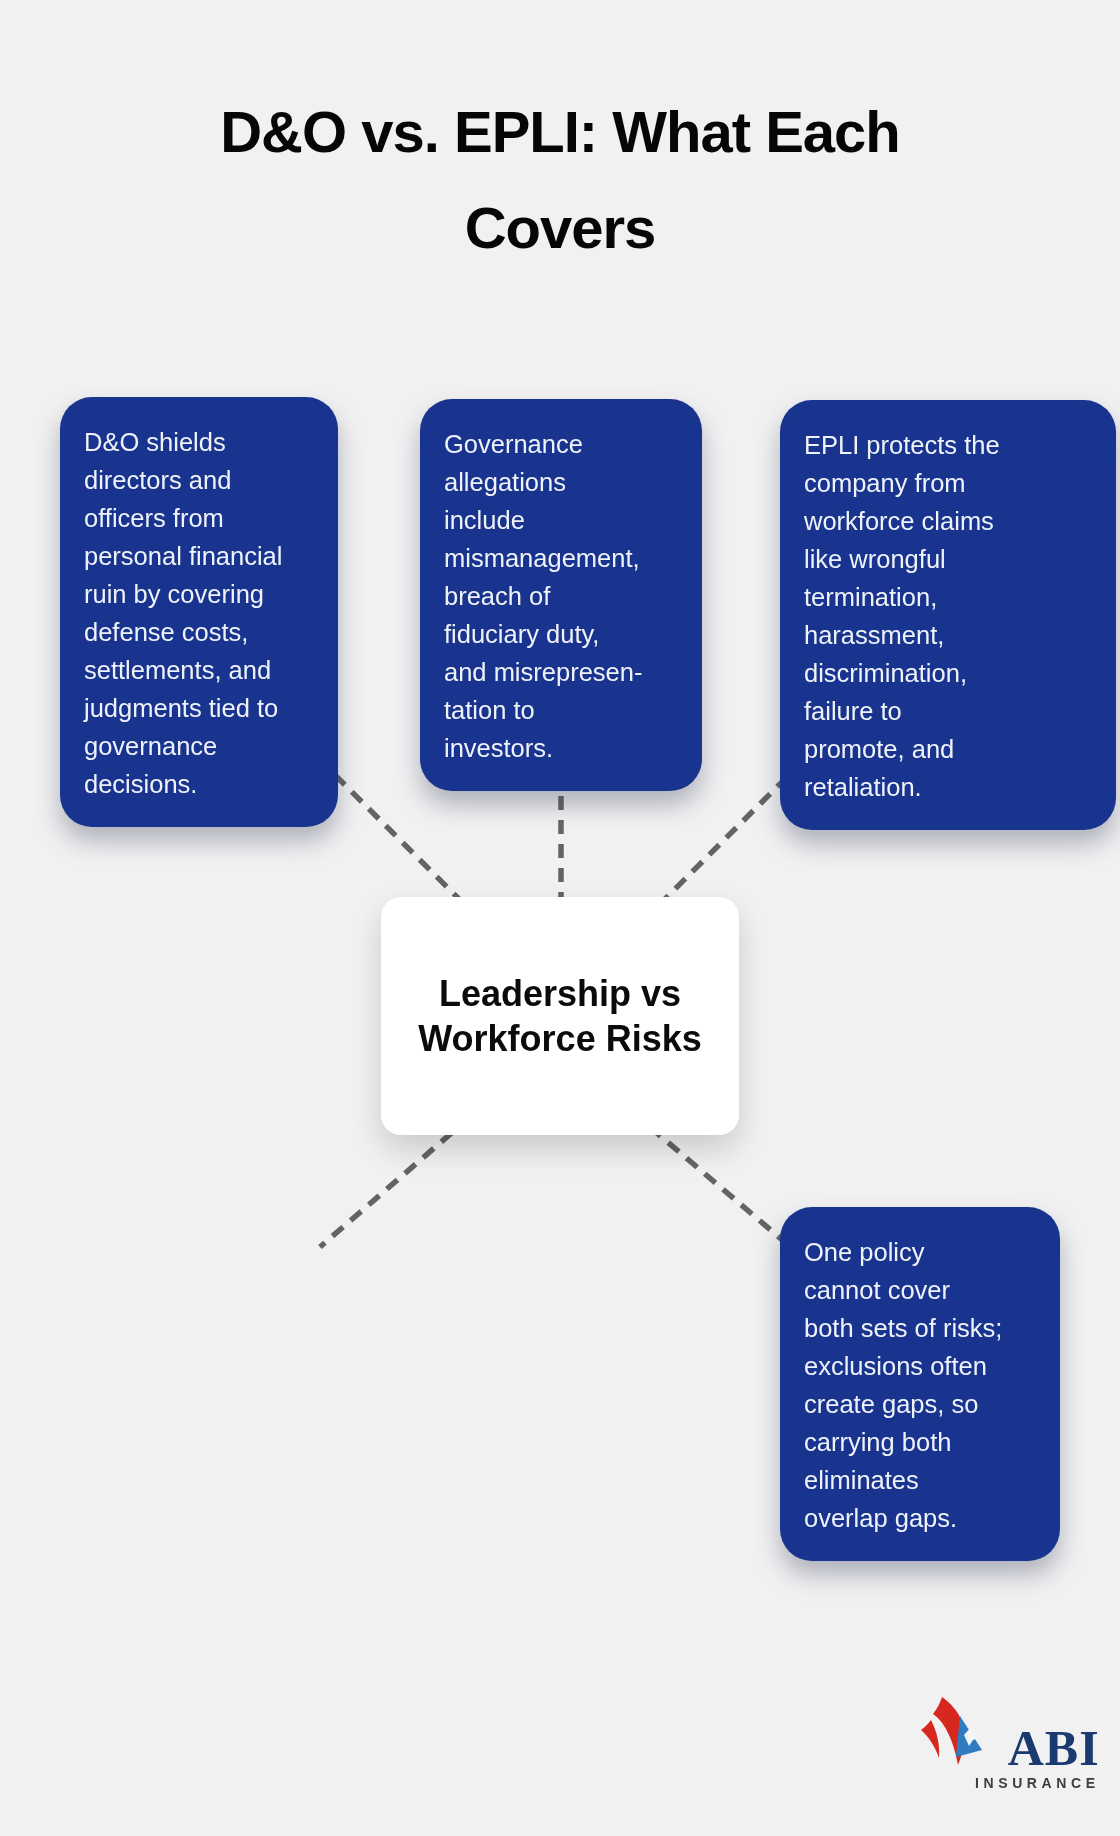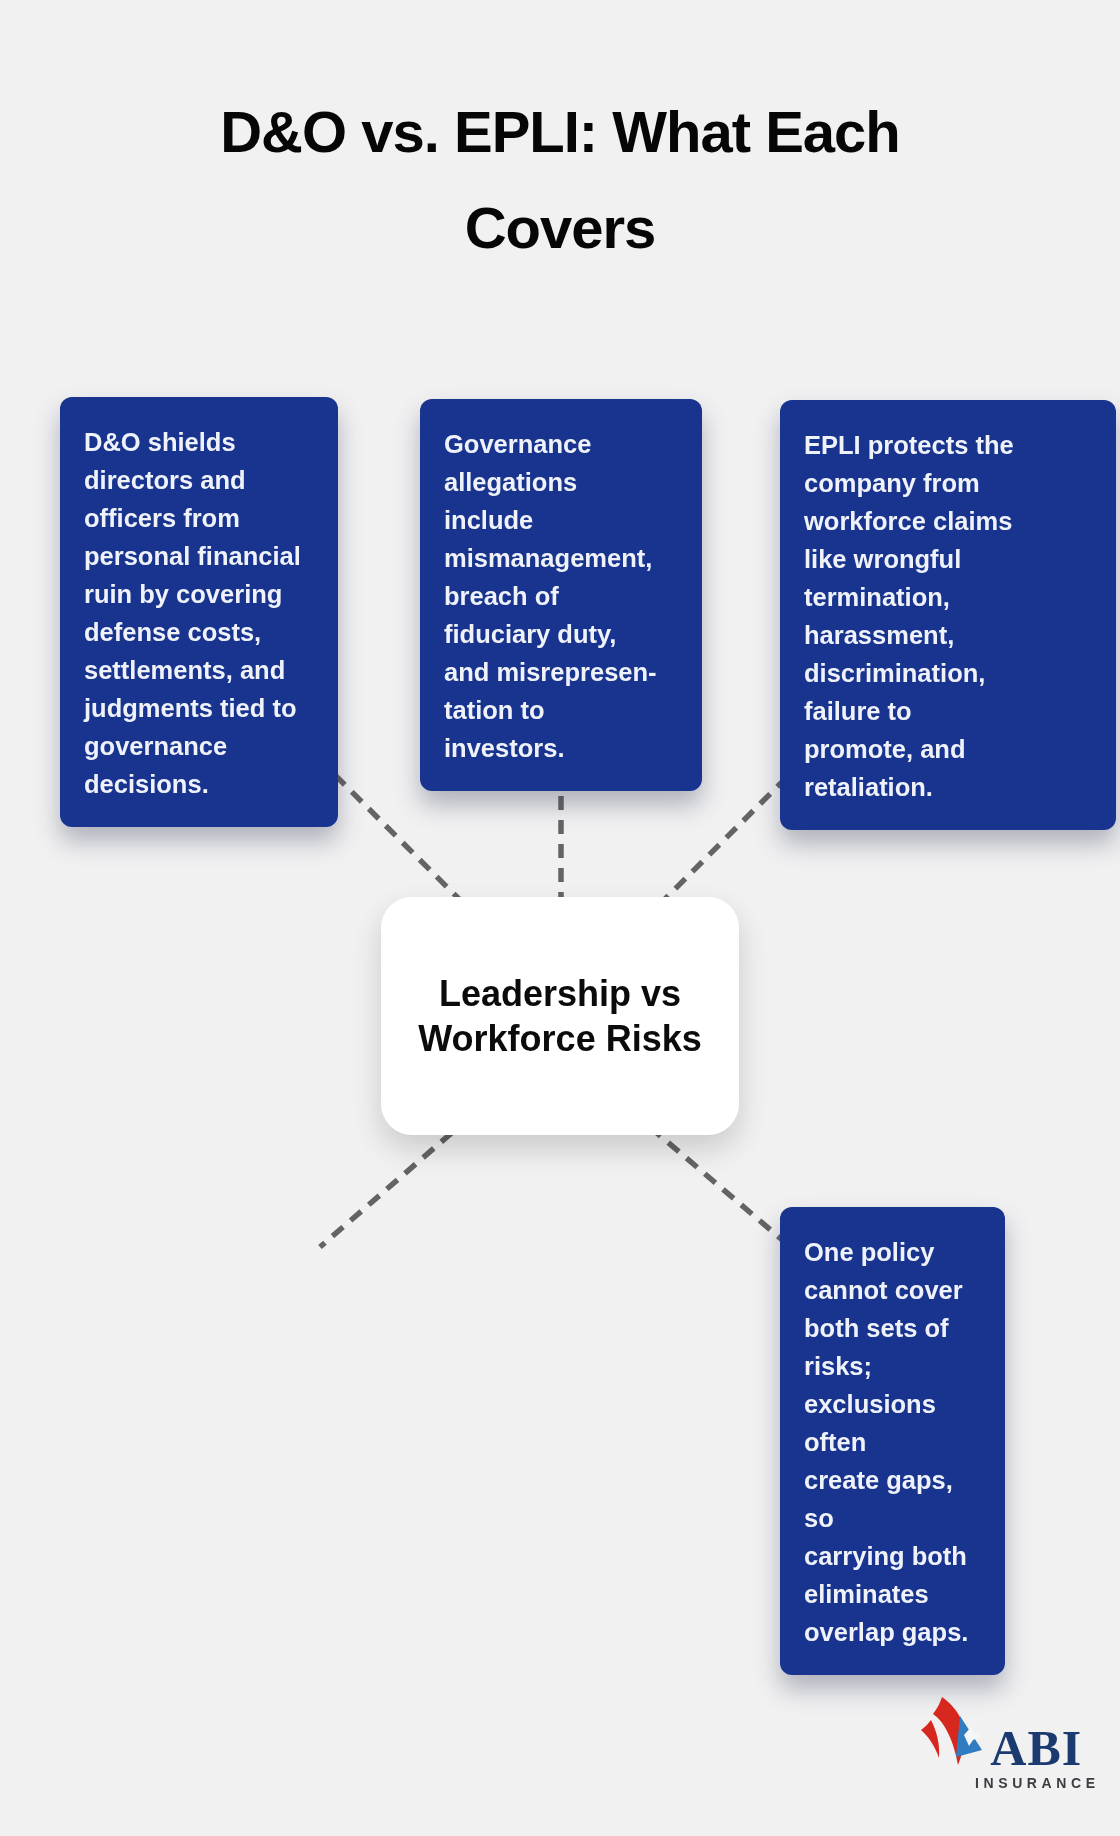--- a/index.html
+++ b/index.html
@@ -9,45 +9,44 @@
   }
   .page-title{
     position:absolute;top:84px;left:0;width:1120px;box-sizing:border-box;
     padding:0 130px;margin:0;text-align:center;
     font-size:58px;line-height:96px;font-weight:800;letter-spacing:-1px;
     color:#060606;z-index:2;
   }
   .connectors{position:absolute;left:0;top:0;width:1120px;height:1836px;z-index:0;}
   .card{
     position:absolute;box-sizing:border-box;z-index:1;
-    background:#19348F;color:#EFF2F9;border-radius:12px;
+    background:#19348F;color:#EFF2F9;border-radius:32px;
     padding:26px 24px 24px 24px;
     font-size:25.5px;line-height:38px;white-space:pre-line;
     box-shadow:0 14px 24px rgba(55,60,85,0.35);
-    font-weight:bold;
   }
   .card-1{left:60px;top:397px;width:278px;}
   .card-2{left:420px;top:399px;width:282px;}
   .card-3{left:780px;top:400px;width:336px;}
   .card-4{left:60px;top:1206px;width:280px;}
-  .card-5{left:780px;top:1207px;width:225px;}
+  .card-5{left:780px;top:1207px;width:280px;}
   .center-node{
     position:absolute;left:381px;top:897px;width:358px;height:238px;z-index:1;
-    box-sizing:border-box;background:#ffffff;border-radius:31px;
+    box-sizing:border-box;background:#ffffff;border-radius:20px;
     box-shadow:0 14px 30px rgba(0,0,0,0.16);
     display:flex;align-items:center;justify-content:center;text-align:center;
     font-size:36px;font-weight:bold;line-height:45px;color:#0b0b0b;
     white-space:pre-line;padding:0 18px;
   }
   .logo{
     position:absolute;left:918px;top:1690px;z-index:1;
     display:flex;align-items:flex-start;
   }
   .logo-mark{width:70px;height:78px;margin-right:-15px;margin-top:4px;}
-  .logo-text{display:flex;flex-direction:column;align-items:center;padding-top:38px;}
+  .logo-text{display:flex;flex-direction:column;align-items:flex-end;padding-top:38px;}
   .logo-brand{
     font-family:"Liberation Serif",serif;font-weight:bold;font-size:50px;
     line-height:40px;color:#1B3A6F;letter-spacing:1px;
   }
   .logo-tagline{
     font-size:14px;font-weight:bold;letter-spacing:4.6px;color:#3A3D42;
     margin-top:7px;margin-left:2px;
   }
 </style>
 </head>

